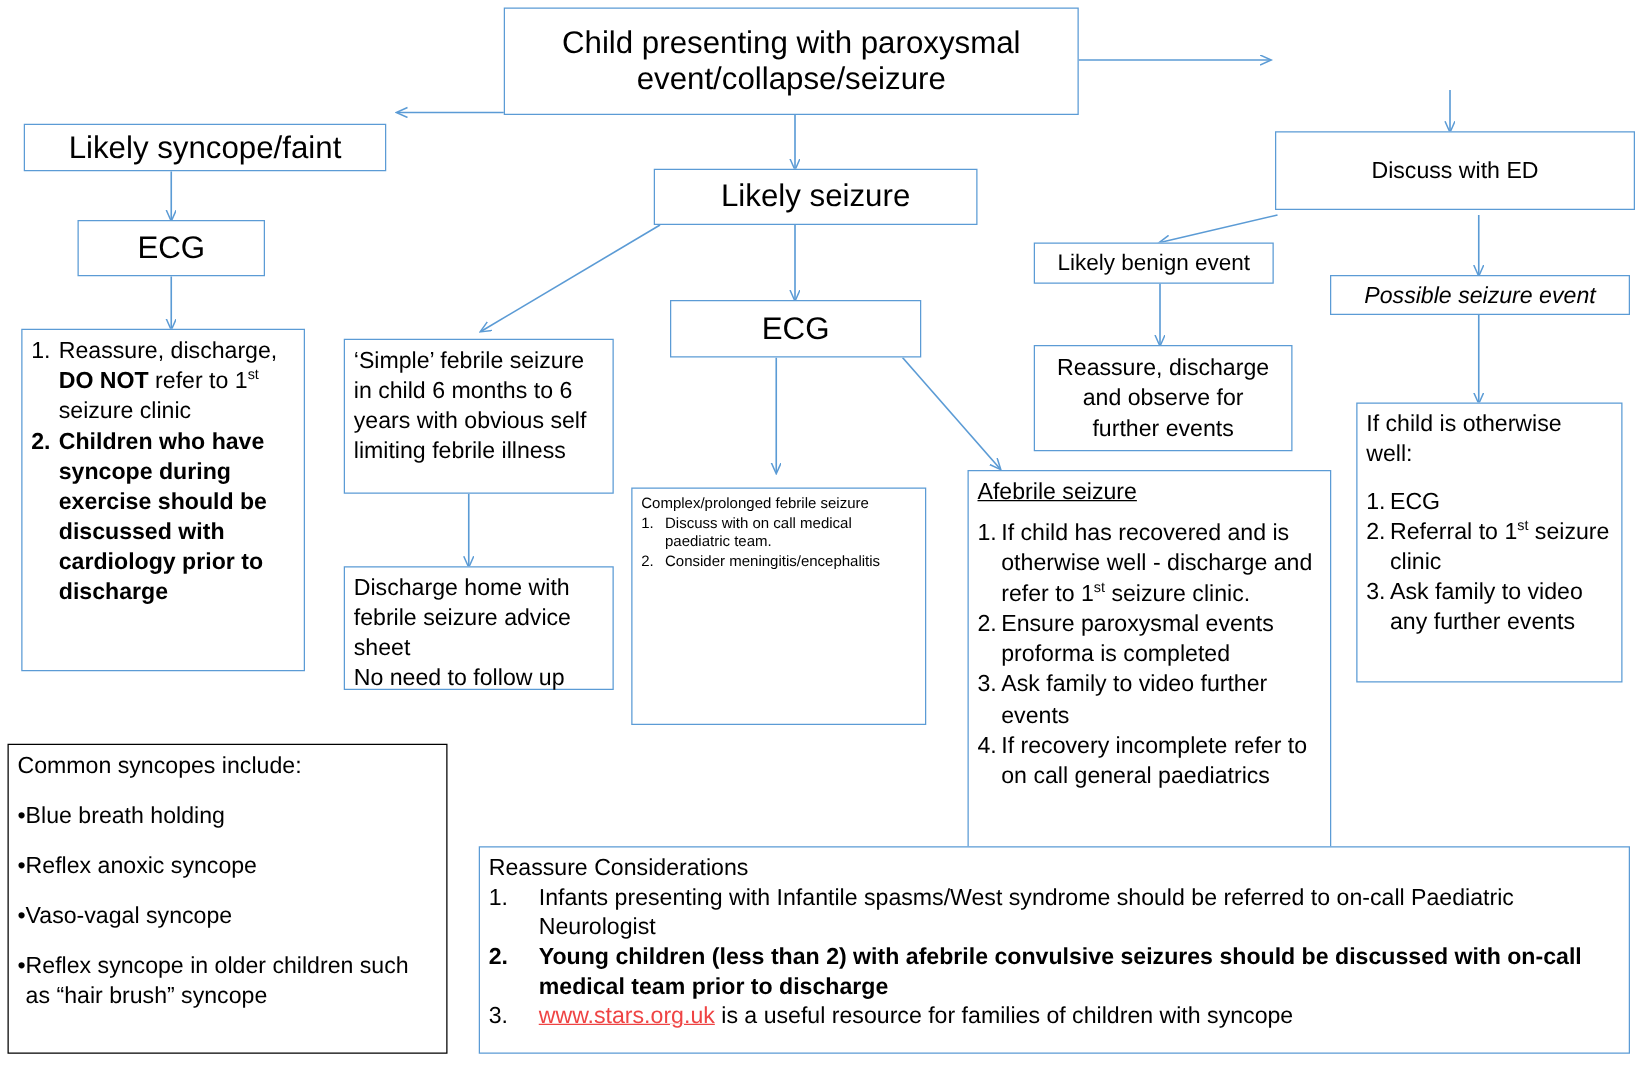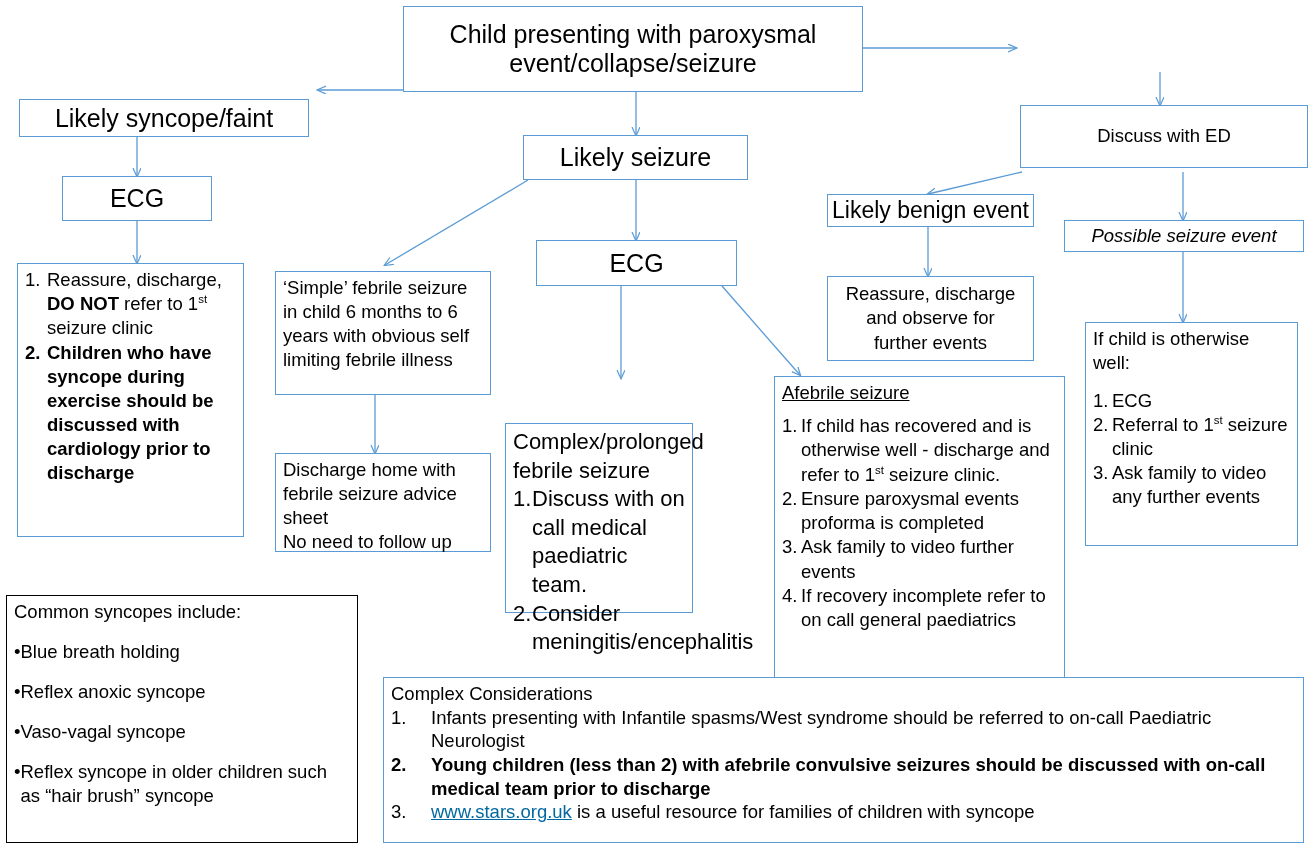--- a/index.html
+++ b/index.html
@@ -29,21 +29,21 @@
   .u{ text-decoration:underline; }
   sup{ font-size:0.62em; vertical-align:super; line-height:0; }
   svg.wires{ position:absolute; left:0; top:0; width:1310px; height:853px; z-index:1; pointer-events:none; }
   .pad{ padding:4px 7px; }
   .num-list{ margin:0; padding:0; list-style:none; }
   .num-list li{ display:flex; }
   .num-list li .n{ flex:0 0 auto; }
   .num-list li .t{ flex:1 1 auto; }
   .bullet{ display:flex; }
   .bullet .d{ flex:0 0 auto; }
-  a.link{ color:#0369a1; text-decoration:underline; }
+  a.link{ color:#ef4444; text-decoration:underline; }
 </style>
 </head>
 <body>
 
 <div id="canvas">
 
   <svg class="wires" viewBox="0 0 1310 853">
     <defs>
       <marker id="ah" markerWidth="10" markerHeight="10" refX="8" refY="4" orient="auto" markerUnits="userSpaceOnUse">
         <path d="M0,0 L9,4 L0,8" fill="none" stroke="#5B9BD5" stroke-width="1.2"></path>
@@ -104,38 +104,38 @@
         <span class="n" style="width:22px;">1.</span>
         <span class="t">Reassure, discharge, <b>DO NOT</b> refer to 1<sup>st</sup> seizure clinic</span>
       </li>
       <li style="margin-top:1px;">
         <span class="n b" style="width:22px;">2.</span>
         <span class="t b">Children who have syncope during exercise should be discussed with cardiology prior to discharge</span>
       </li>
     </ul>
   </div>
 
-  <div class="box ctr" style="left:523px;top:135px;width:225px;height:45px;font-size:25px;">
+  <div class="box ctr" style="left:523px;top:135px;width:259px;height:45px;font-size:25px;">
     <span>Likely seizure</span>
   </div>
 
   <div class="box ctr" style="left:536px;top:240px;width:201px;height:46px;font-size:25px;">
     <span>ECG</span>
   </div>
 
   <div class="box pad" style="left:275px;top:271px;width:216px;height:124px;font-size:18.5px;line-height:1.3;">
     <span class="tx">‘Simple’ febrile seizure in child 6 months to 6 years with obvious self limiting febrile illness</span>
   </div>
 
   <div class="box pad" style="left:275px;top:453px;width:216px;height:99px;font-size:18.5px;line-height:1.3;">
     <div>Discharge home with febrile seizure advice sheet</div>
     <div>No need to follow up</div>
   </div>
 
-  <div class="box pad" style="left:505px;top:390px;width:188px;height:190px;font-size:22px;line-height:1.3;margin-top:33px;">
+  <div class="box pad" style="left:505px;top:390px;width:236px;height:190px;font-size:12px;line-height:1.3;">
     <div>Complex/prolonged febrile seizure</div>
     <ul class="num-list">
       <li>
         <span class="n" style="width:19px;">1.</span>
         <span class="t">Discuss with on call medical paediatric team.</span>
       </li>
       <li>
         <span class="n" style="width:19px;">2.</span>
         <span class="t">Consider meningitis/encephalitis</span>
       </li>
@@ -164,21 +164,21 @@
     </ul>
   </div>
 
 
   <div class="box ctr" style="left:1020px;top:105px;width:288px;height:63px;font-size:18.5px;line-height:1.3;">
     <div>
       <span>Discuss with ED</span><br>
     </div>
   </div>
 
-  <div class="box ctr" style="left:827px;top:194px;width:207px;height:33px;font-size:23px;">
+  <div class="box ctr" style="left:827px;top:194px;width:192px;height:33px;font-size:18px;">
     <span>Likely benign event</span>
   </div>
 
   <div class="box ctr" style="left:827px;top:276px;width:207px;height:85px;font-size:18.5px;line-height:1.32;">
     <div>
       <span>Reassure, discharge</span><br>
       <span>and observe for</span><br>
       <span>further events</span>
     </div>
   </div>
@@ -220,21 +220,21 @@
       <span class="d">•</span>
         <span>Vaso-vagal syncope</span>
     </div>
     <div class="bullet" style="margin-top:16px;">
       <span class="d">•</span>
         <span>Reflex syncope in older children such as “hair brush” syncope</span>
     </div>
   </div>
 
   <div class="box pad" style="left:383px;top:677px;width:921px;height:166px;font-size:18.5px;line-height:1.28;">
-    <div>Complex Considerations</div>
+    <div>Reassure Considerations</div>
     <ul class="num-list">
       <li>
         <span class="n" style="width:40px;">1.</span>
         <span class="t">Infants presenting with Infantile spasms/West syndrome should be referred to on-call Paediatric Neurologist</span>
       </li>
       <li>
         <span class="n b" style="width:40px;">2.</span>
         <span class="t b">Young children (less than 2) with afebrile convulsive seizures should be discussed with on-call medical team prior to discharge</span>
       </li>
       <li>

